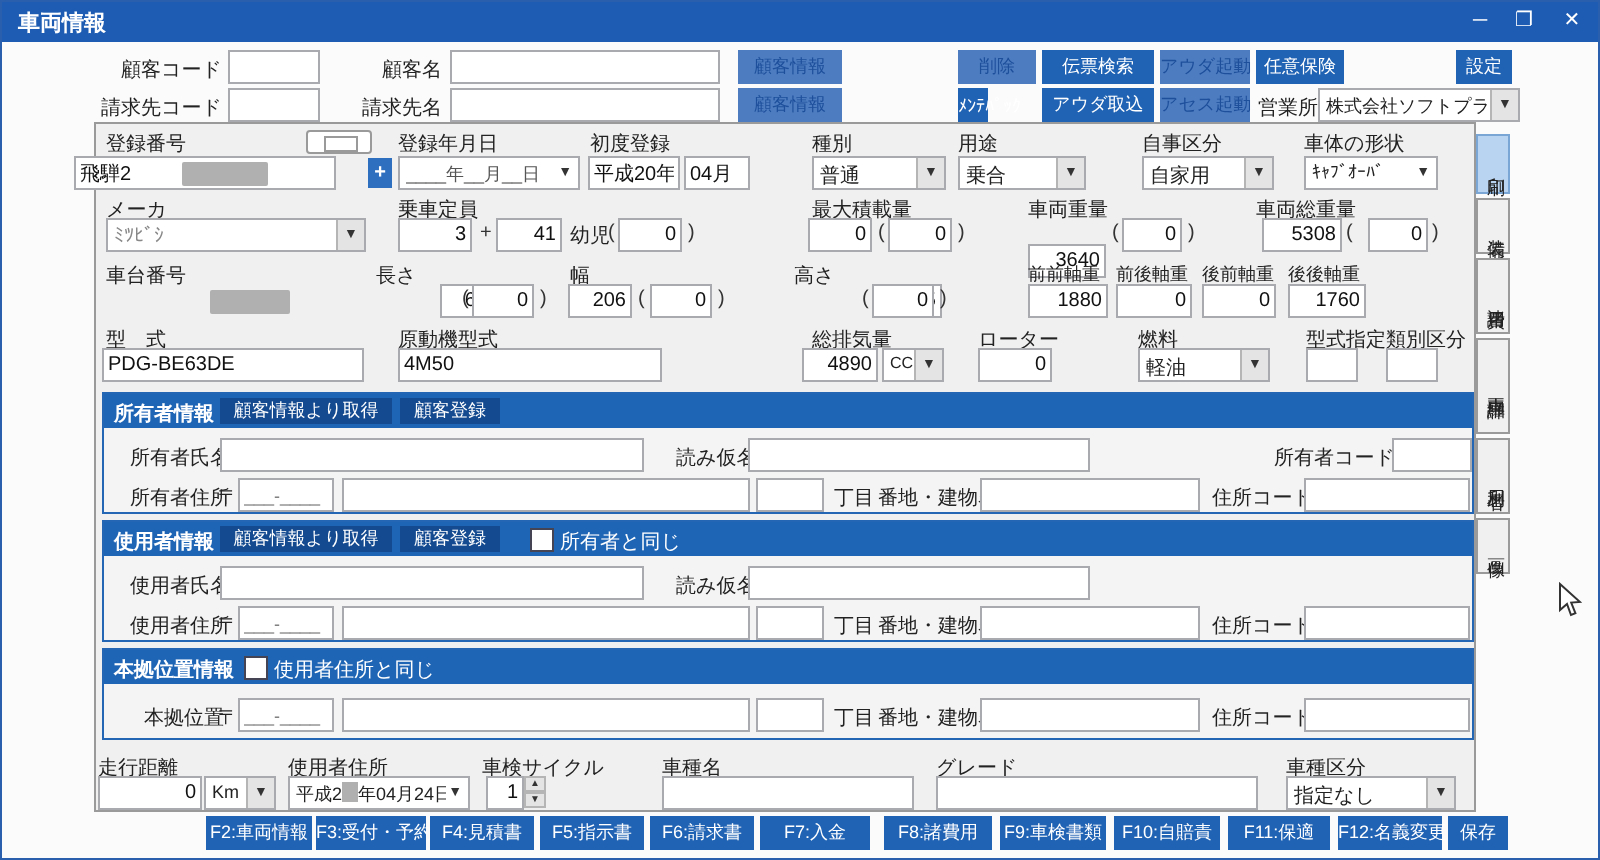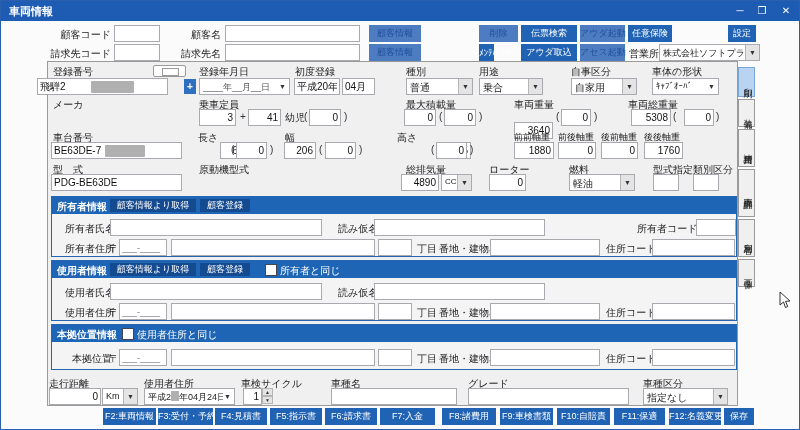--- a/index.html
+++ b/index.html
@@ -132,20 +132,24 @@
     <span class="ctx">自家用</span>
     <span class="cab">▼</span>
   </div>
   <span class="lbl" style="left:651px;top:64px">車体の形状</span>
   <div class="cmb" style="left:651px;top:77px;width:67px">
     <span class="ctx" style="font-size:9px">ｷｬﾌﾞｵｰﾊﾞ</span>
     <span class="fla">▼</span>
   </div>
 
   <span class="lbl" style="left:52px;top:97px">メーカ</span>
+  <div class="cmb" style="left:52px;top:108px;width:130px">
+    <span class="ctx" style="color:#888">ﾐﾂﾋﾞｼ</span>
+    <span class="cab">▼</span>
+  </div>
   <span class="lbl" style="left:198px;top:97px">乗車定員</span>
   <input class="in num" style="left: 198px; top: 108px; width: 37px;" value="3">
   <span class="paren" style="left:239px;top:110px">+</span>
   <input class="in num" style="left: 247px; top: 108px; width: 33px;" value="41">
   <span class="lbl" style="left:284px;top:110px">幼児</span>
   <span class="paren" style="left:303px;top:110px">(</span>
   <input class="in num" style="left: 308px; top: 108px; width: 32px;" value="0">
   <span class="paren" style="left:343px;top:110px">)</span>
 
   <span class="lbl" style="left:405px;top:97px">最大積載量</span>
@@ -160,24 +164,23 @@
   <input class="in num" style="left: 560px; top: 108px; width: 30px;" value="0">
   <span class="paren" style="left:593px;top:110px">)</span>
 
   <span class="lbl" style="left:627px;top:97px">車両総重量</span>
   <input class="in num" style="left: 630px; top: 108px; width: 40px;" value="5308">
   <span class="paren" style="left:672px;top:110px">(</span>
   <input class="in num" style="left: 683px; top: 108px; width: 30px;" value="0">
   <span class="paren" style="left:715px;top:110px">)</span>
 
   <span class="lbl" style="left:52px;top:130px">車台番号</span>
-  <input class="in" style="left: 50px; top: 141px; width: 131px;" value="BE63DE-7">
   <div class="redact" style="left:104px;top:144px;width:40px;height:12px"></div>
 
-  <span class="lbl" style="left:197px;top:130px">長さ</span>
+  <span class="lbl" style="left:187px;top:130px">長さ</span>
   <input class="in num" style="left: 195px; top: 141px; width: 32px; margin-left: 24px;" value="624">
   <span class="paren" style="left:230px;top:143px">(</span>
   <input class="in num" style="left: 235px; top: 141px; width: 31px;" value="0">
   <span class="paren" style="left:269px;top:143px">)</span>
 
   <span class="lbl" style="left:284px;top:130px">幅</span>
   <input class="in num" style="left: 283px; top: 141px; width: 32px;" value="206">
   <span class="paren" style="left:318px;top:143px">(</span>
   <input class="in num" style="left: 324px; top: 141px; width: 31px;" value="0">
   <span class="paren" style="left:358px;top:143px">)</span>
@@ -193,20 +196,21 @@
   <span class="lbl" style="left:557px;top:130px;font-size:9px">前後軸重</span>
   <input class="in num" style="left: 557px; top: 141px; width: 38px;" value="0">
   <span class="lbl" style="left:600px;top:130px;font-size:9px">後前軸重</span>
   <input class="in num" style="left: 600px; top: 141px; width: 37px;" value="0">
   <span class="lbl" style="left:643px;top:130px;font-size:9px">後後軸重</span>
   <input class="in num" style="left: 643px; top: 141px; width: 39px;" value="1760">
 
   <span class="lbl" style="left:52px;top:162px">型　式</span>
   <input class="in" style="left: 50px; top: 173px; width: 131px;" value="PDG-BE63DE">
   <span class="lbl" style="left:198px;top:162px">原動機型式</span>
+  <input class="in" style="left: 198px; top: 173px; width: 132px;" value="4M50">
 
   <span class="lbl" style="left:405px;top:162px">総排気量</span>
   <input class="in num" style="left: 400px; top: 173px; width: 38px;" value="4890">
   <div class="cmb" style="left:440px;top:173px;width:31px">
     <span class="ctx" style="font-size:8px;right:13px">CC</span>
     <span class="cab">▼</span>
   </div>
   <span class="lbl" style="left:488px;top:162px">ローター</span>
   <input class="in num" style="left: 488px; top: 173px; width: 37px;" value="0">
   <span class="lbl" style="left:568px;top:162px">燃料</span>

